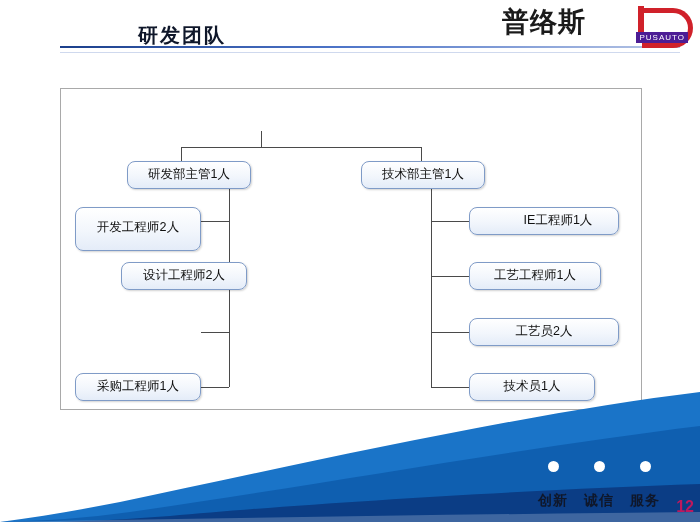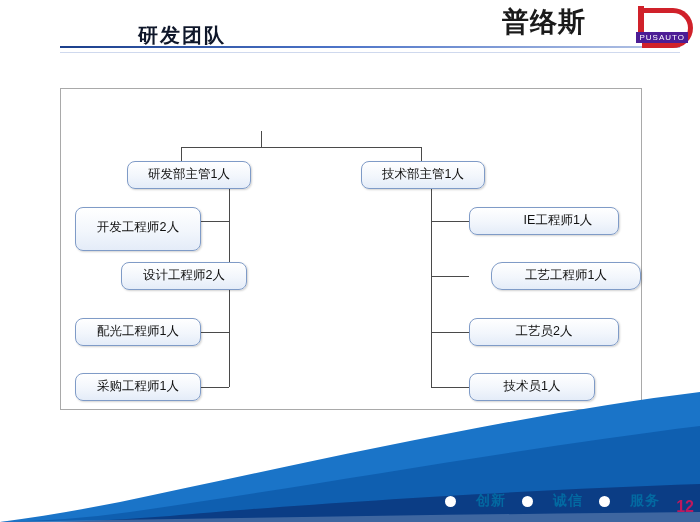--- a/index.html
+++ b/index.html
@@ -133,24 +133,25 @@
     right: 40px; bottom: 12px;
     display: flex;
     align-items: center;
     gap: 16px;
     z-index: 5;
   }
   .badge {
     display: flex;
     align-items: center;
     gap: 20px;
-    color: #0369a1;
+    color: #0f172a;
     font-size: 14px;
     font-weight: bold;
     letter-spacing: 1px;
+    flex-direction: column;
   }
   .badge .dot {
     width: 11px; height: 11px;
     border-radius: 50%;
     background: #ffffff;
     display: inline-block;
   }
   .page-num {
     position: absolute;
     right: 6px; bottom: 6px;
@@ -198,25 +199,24 @@
   <div class="connector h" style="left:370px; top:187px; width:38px;"></div>
   <div class="connector h" style="left:370px; top:243px; width:38px;"></div>
   <div class="connector h" style="left:370px; top:298px; width:38px;"></div>
 
 
   <div class="node" style="left:58px; top:72px; width:124px; height:28px;margin-left:8px;">研发部主管1人</div>
   <div class="node" style="left:300px; top:72px; width:124px; height:28px;">技术部主管1人</div>
 
   <div class="node" style="left:14px; top:118px; width:126px; height:44px;font-family:Liberation Mono, monospace;">开发工程师2人</div>
   <div class="node" style="left:14px; top:173px; width:126px; height:28px;margin-left:46px;">设计工程师2人</div>
-  <div class="node" style="left:14px; top:229px; width:126px; height:28px;">配光工程师1人</div>
   <div class="node" style="left:14px; top:284px; width:126px; height:28px;">采购工程师1人</div>
 
   <div class="node" style="left:408px; top:118px; width:150px; height:28px;padding-left:28px;">IE工程师1人</div>
-  <div class="node" style="left:430px; top:173px; width:150px; height:28px;border-radius:11px;">工艺工程师1人</div>
+  <div class="node" style="left:408px; top:173px; width:132px; height:28px;">工艺工程师1人</div>
   <div class="node" style="left:408px; top:229px; width:150px; height:28px;">工艺员2人</div>
   <div class="node" style="left:408px; top:284px; width:126px; height:28px;">技术员1人</div>
 </div>
 
 <div class="bottom-wrap">
   <svg width="700" height="130" viewBox="0 0 700 130">
     <path d="M0,130 L700,130 L700,0 C520,22 300,72 120,110 C80,118 38,125 0,130 Z" fill="#1a74c8"></path>
     <path d="M0,130 L700,130 L700,34 C520,56 300,96 130,120 C88,126 42,129 0,130 Z" fill="#0f5fb0"></path>
     <path d="M60,130 L700,130 L700,92 C520,98 300,112 170,124 C130,127 95,129 60,130 Z" fill="#0b3d85"></path>
     <path d="M0,130 L700,130 L700,120 C480,122 240,126 0,130 Z" fill="#d9e4f2" opacity="0.25"></path>

